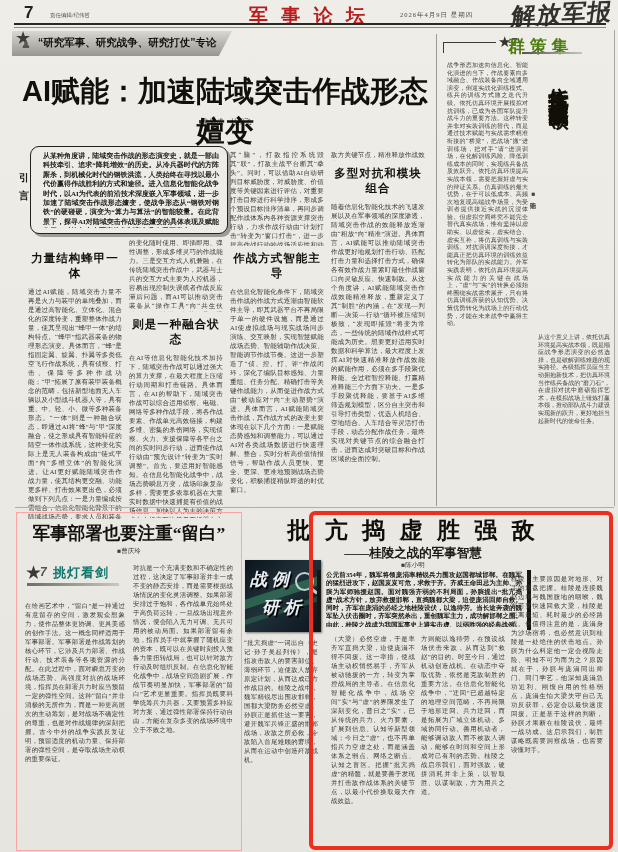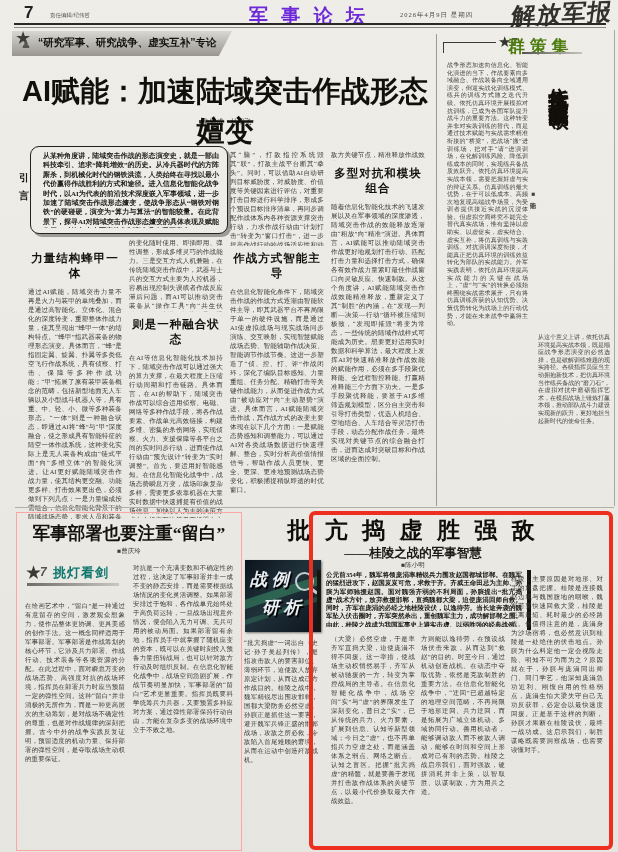--- a/index.html
+++ b/index.html
@@ -15,31 +15,31 @@
   .rule{background:#2b2925;}
   .star{font-family:"DejaVu Sans",sans-serif;color:#4d4b46;}
   .badge-bar{height:3px;background:linear-gradient(90deg,#6f6d68,#c9c7c0);}
 </style>
 </head>
 <body>
 
 <div class="abs" style="left:0;top:0;width:618px;height:28px;">
   <span class="abs" style="left:24px;top:3px;font-size:17px;font-weight:bold;font-family:'Liberation Sans',sans-serif;color:#222;">7</span>
   <span class="abs" style="left:50px;top:12px;font-size:5.5px;color:#55534e;">责任编辑/纪伟哲</span>
-  <span class="abs" style="left:0;top:3px;width:618px;text-align:center;font-size:19px;font-weight:bold;font-family:'Liberation Sans',sans-serif;letter-spacing:4px;color:#6d28d9;">军 事 论 坛</span>
+  <span class="abs" style="left:0;top:3px;width:618px;text-align:center;font-size:19px;font-weight:bold;font-family:'Liberation Sans',sans-serif;letter-spacing:4px;color:#b91c1c;">军 事 论 坛</span>
   <span class="abs" style="left:400px;top:11px;width:110px;font-size:6.5px;letter-spacing:1px;color:#4a4843;">2026年4月9日  星期四</span>
   <span class="abs" style="left:512px;top:-2px;font-size:24px;font-weight:900;color:#33312d;transform:skewX(-10deg) rotate(-3deg);font-family:'Liberation Serif',serif;letter-spacing:1px;">解放军报</span>
   <div class="abs rule" style="left:14px;top:23px;width:592px;height:2px;"></div>
   <div class="abs" style="left:14px;top:26.5px;width:592px;height:1px;background:#8d8b86;"></div>
 </div>
 
 <div class="abs" style="left:12px;top:31px;width:220px;height:25px;background:linear-gradient(180deg,#d9d7d2,#98968f);clip-path:polygon(0 0,100% 0,94% 100%,0 100%);box-shadow:0 1px 2px rgba(0,0,0,.3);">
   <span class="star" style="position:absolute;left:3px;top:-4px;font-size:18px;color:#3e3c38;">★</span>
   <span class="star" style="position:absolute;left:9px;top:7px;font-size:11px;color:#56544f;">♟</span>
-  <span style="position:absolute;left:26px;top:5px;font-size:10.5px;font-weight:bold;color:#14120f;font-family:'Liberation Sans',sans-serif;">“研究军事、研究战争、虚实互补”专论</span>
+  <span style="position:absolute;left:26px;top:5px;font-size:10.5px;font-weight:bold;color:#14120f;font-family:'Liberation Sans',sans-serif;">“研究军事、研究战争、研究打仗”专论</span>
 </div>
 
 <div class="abs" style="left:15px;top:60px;width:420px;height:447px;">
   <div style="position:absolute;left:0;top:57px;width:420px;text-align:center;font-size:7px;color:#3c3a35;">■俞银成　杜双飞</div>
   <div style="position:absolute;left:0;top:12px;width:420px;text-align:center;font-size:29px;font-weight:900;font-family:'Liberation Sans',sans-serif;color:#12100c;letter-spacing:0;">AI赋能：加速陆域突击作战形态嬗变</div>
 
   <div style="position:absolute;left:15px;top:86px;width:176px;height:76px;border:1.5px solid #23211d;border-radius:9px;box-shadow:3px 3px 0 rgba(40,38,34,.4);padding:5px 8px 5px 12px;background:#eeece6;">
     <div style="font-size:7px;font-weight:bold;line-height:9.4px;text-align:justify;color:#24221e;height:76px;overflow:hidden;">从某种角度讲，陆域突击作战的形态演变史，就是一部由科技牵引、追求“降耗增效”的历史。从冷兵器时代的方阵厮杀，到机械化时代的钢铁洪流，人类始终在寻找以最小代价赢得作战胜利的方式和途径。进入信息化智能化战争时代，以AI为代表的前沿技术深度嵌入军事领域，进一步加速了陆域突击作战形态嬗变，使战争形态从“钢铁对钢铁”的硬碰硬，演变为“算力与算法”的智能较量。在此背景下，探寻AI对陆域突击作战形态嬗变的具体表现及赋能作用，对抢占未来军事斗争制高点具有重要意义。</div>
   </div>
   <span style="position:absolute;left:3px;top:110px;font-size:10px;font-weight:bold;background:#eeece6;padding:1px;color:#1a1814;">引</span>

